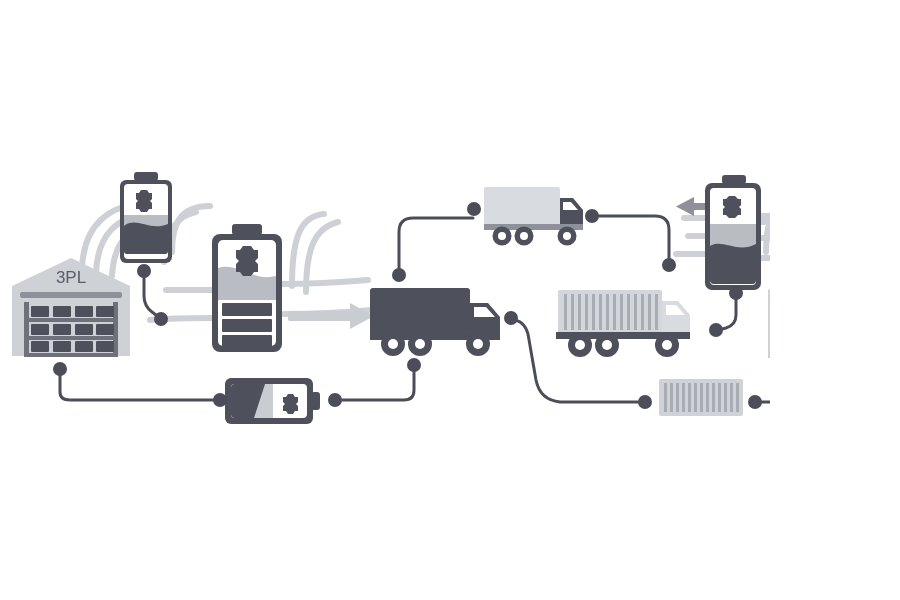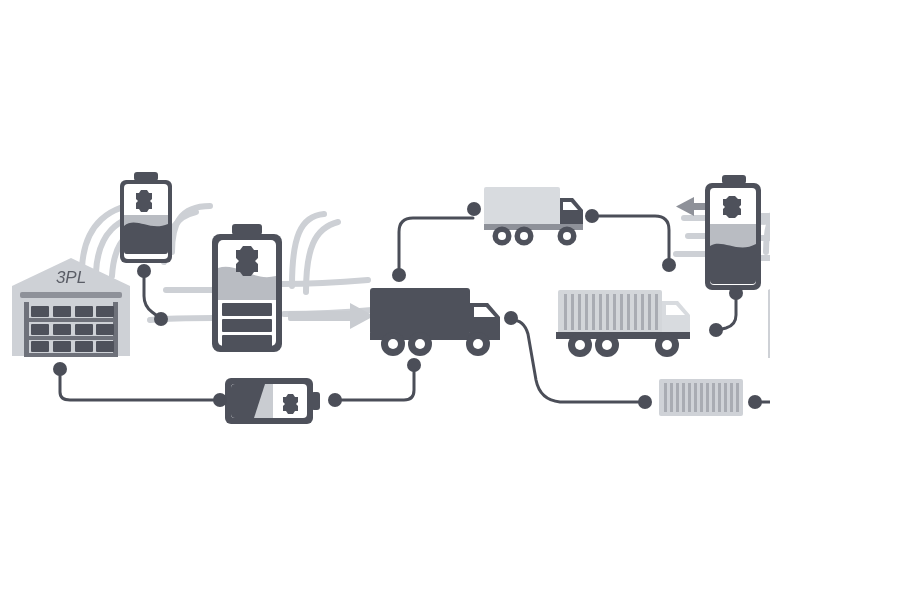--- a/index.html
+++ b/index.html
@@ -10,21 +10,20 @@
   }
   body {
     font-family: "Liberation Sans", sans-serif;
   }
   #canvas-wrap {
     position: relative;
     width: 770px;
     height: 600px;
     background: #14b8a6;
     overflow: hidden;
-    font-style: italic;
   }
   #scene {
     display: block;
     width: 900px;
     height: 600px;
   }
   .label-text {
     font-family: "Liberation Sans", sans-serif;
     font-size: 17px;
     fill: #5a5d66;

